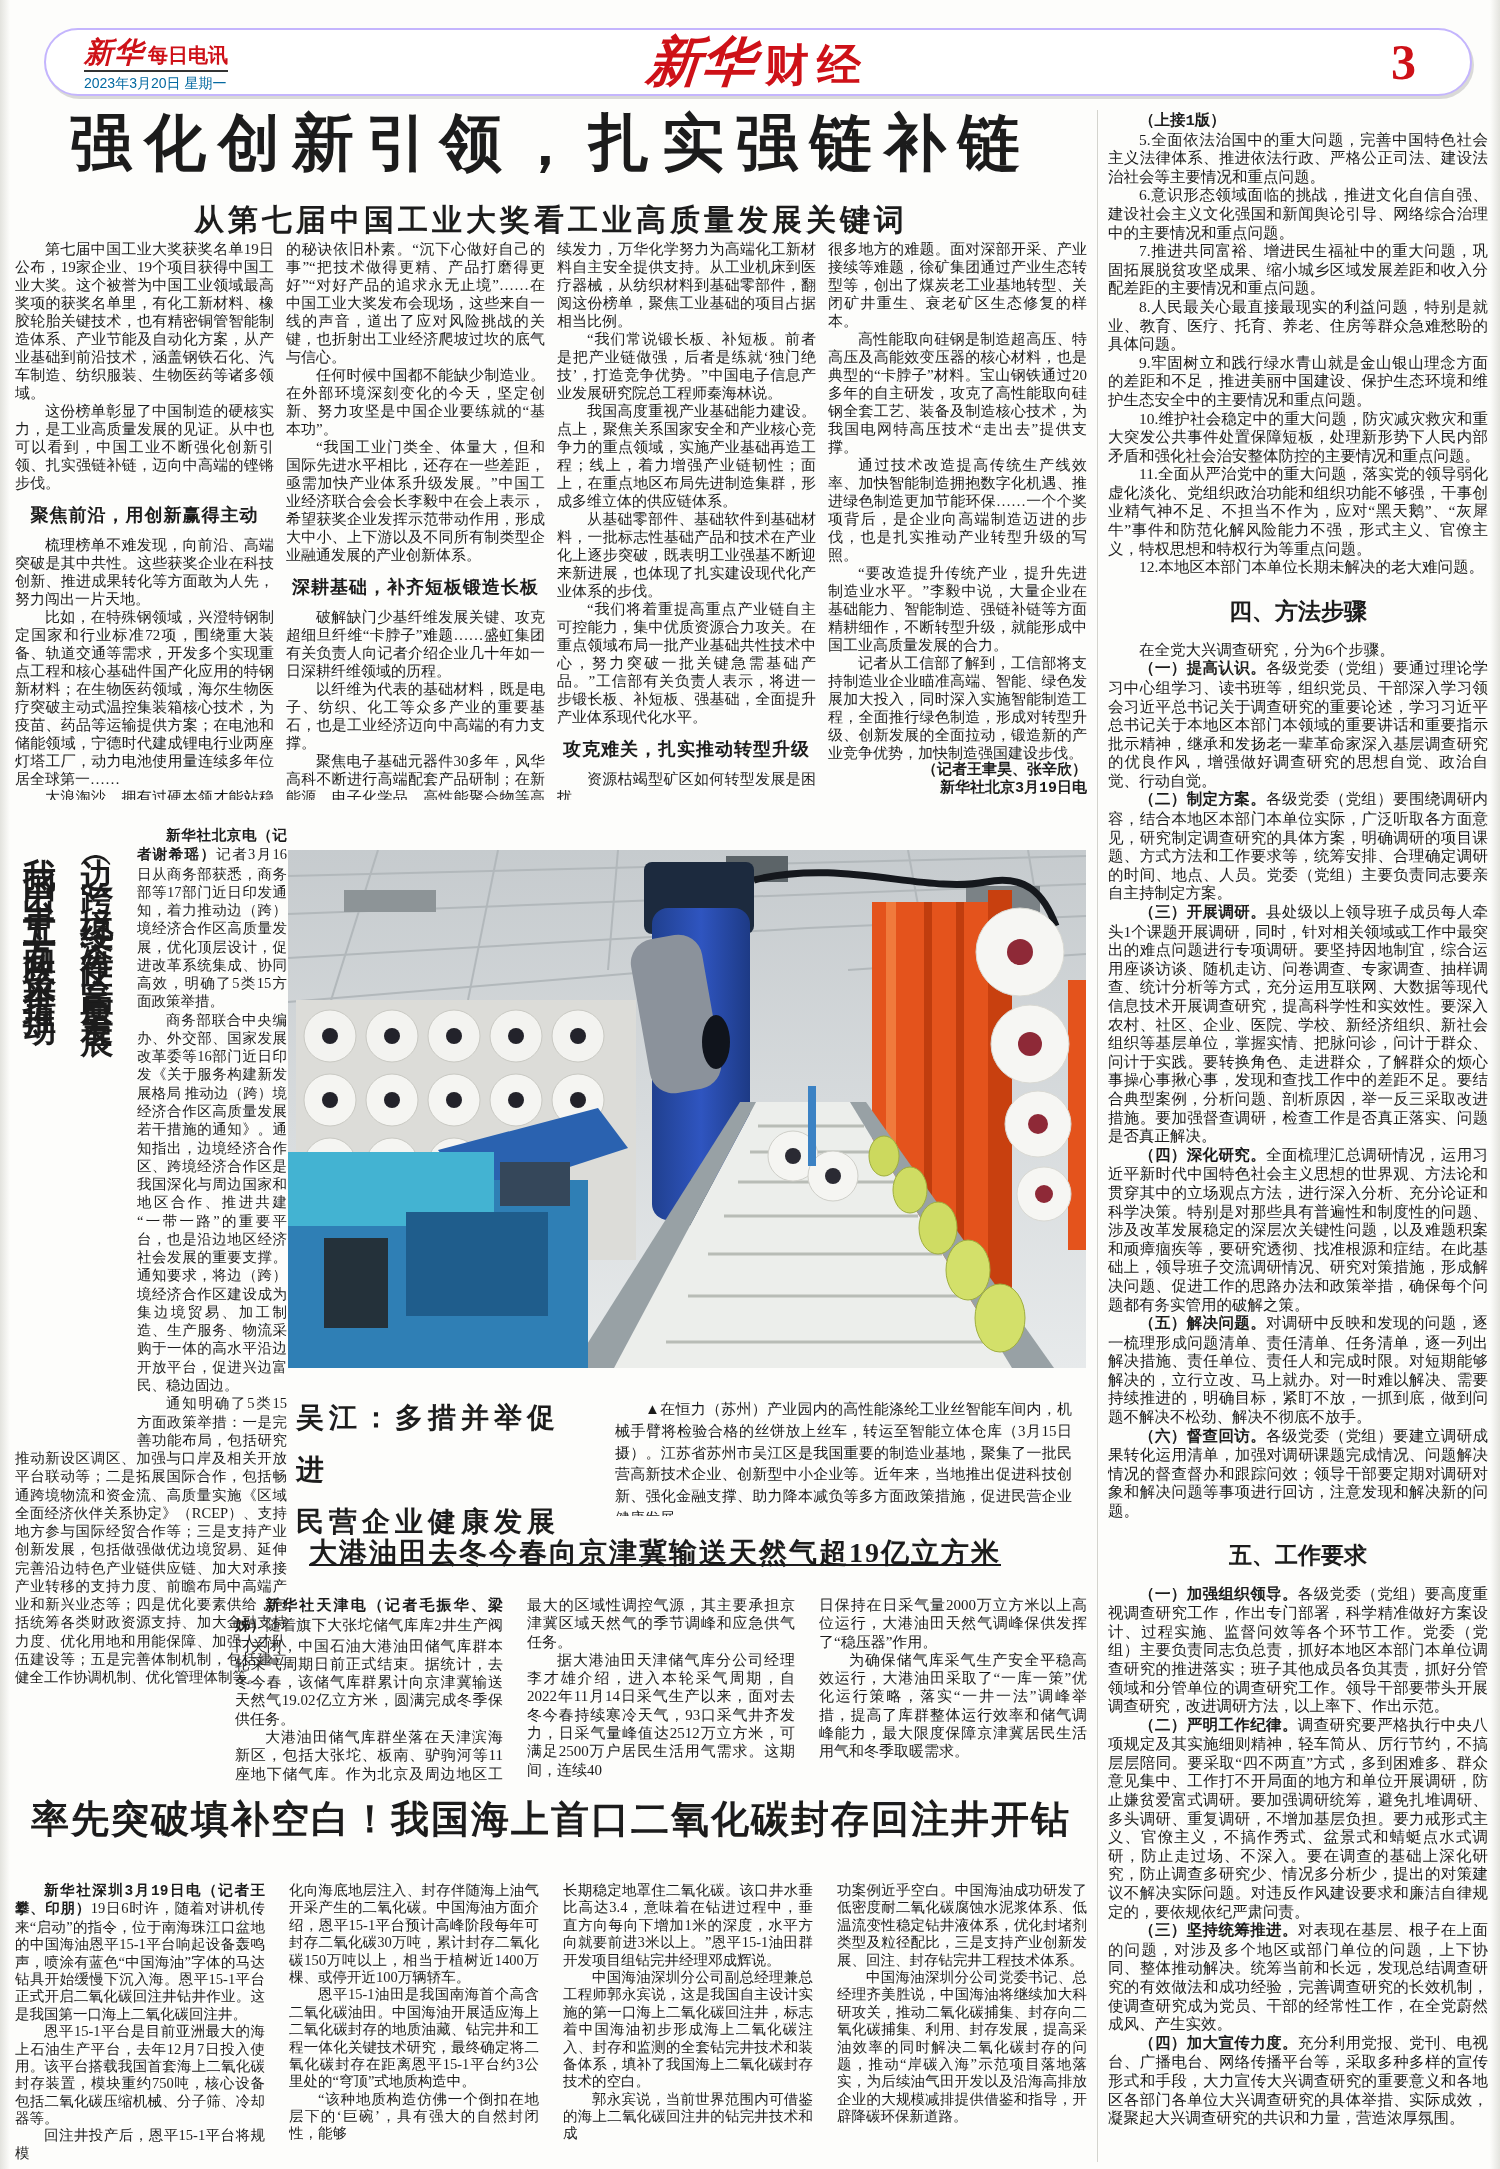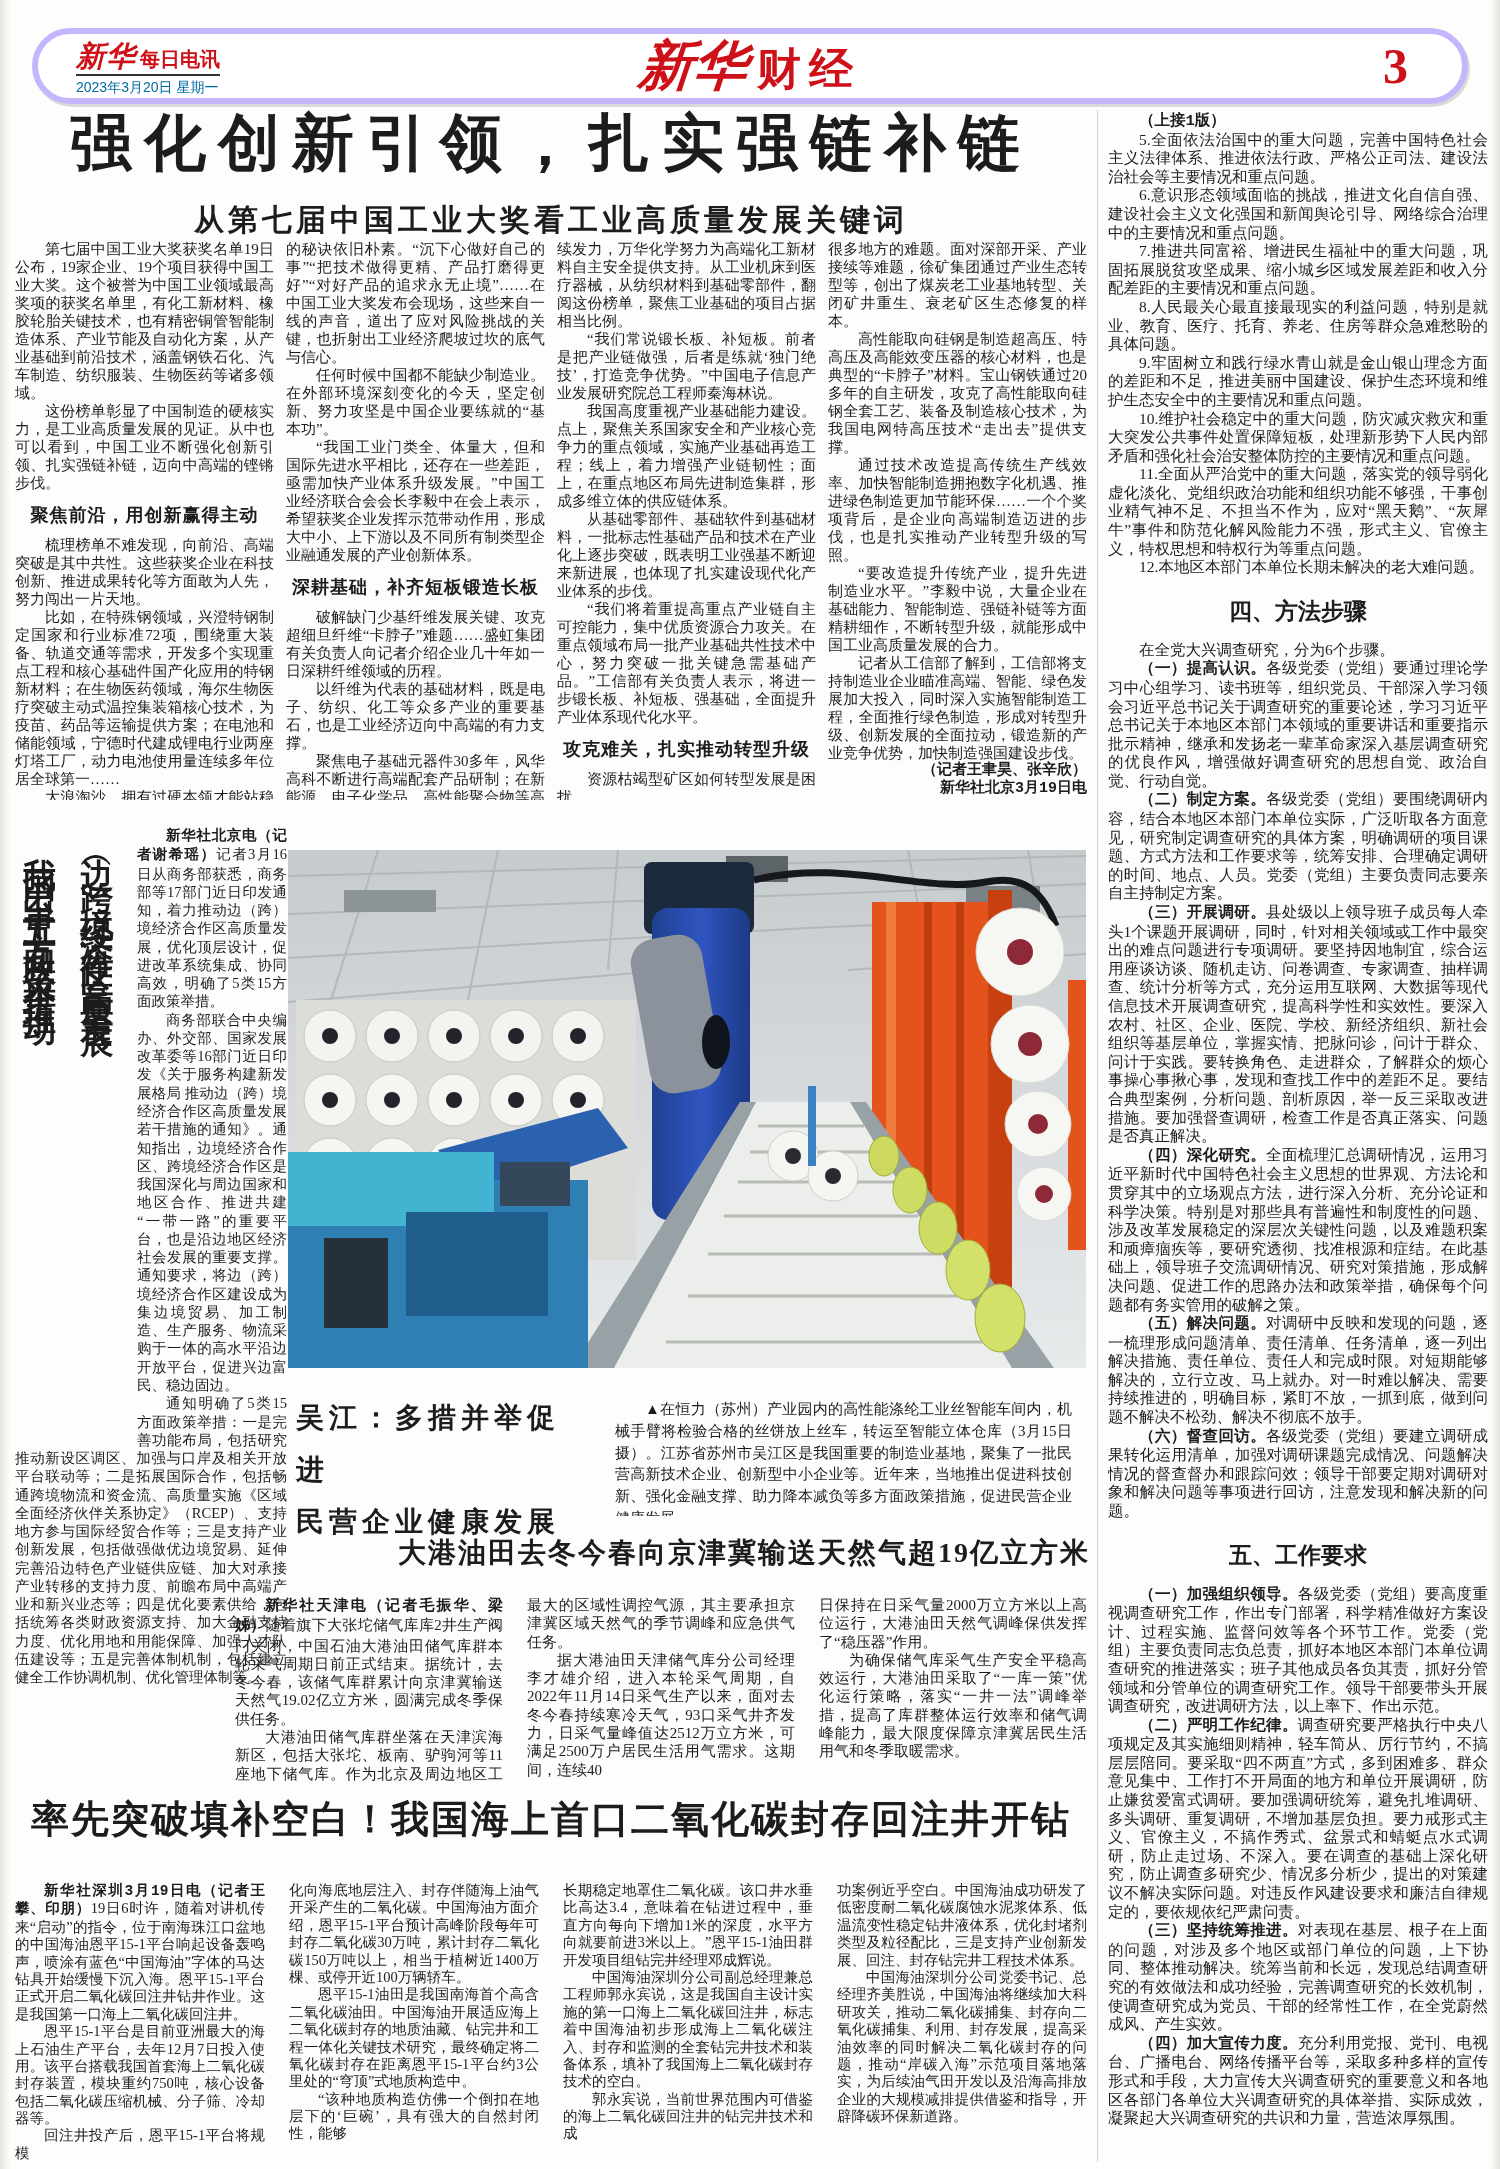--- a/index.html
+++ b/index.html
@@ -2,22 +2,22 @@
 <html lang="zh"><head>
 <meta charset="utf-8">
 <style>
   html,body{margin:0;padding:0;background:#f1f1ee;}
   .page{position:relative;width:1500px;height:2169px;margin:0 auto;background:#fdfdfb;
         overflow:hidden;font-family:"Liberation Serif",serif;color:#1c1c1c;}
   .page::before,.page::after{content:"";position:absolute;top:0;bottom:0;width:10px;background:linear-gradient(90deg,#e3e3de,#fdfdfb);}
   .page::before{left:0;} .page::after{right:0;transform:scaleX(-1);}
 
   
-  .masthead{position:absolute;left:32px;top:28px;width:1424px;height:64px;background:#fff;
-            border:6px solid #c4b5fd;border-radius:40px;box-shadow:2px 3px 0 rgba(0,0,0,.14);}
+  .masthead{position:absolute;left:44px;top:28px;width:1424px;height:64px;background:#fff;
+            border:2px solid #c4b5fd;border-radius:40px;box-shadow:2px 3px 0 rgba(0,0,0,.14);}
   .mast-left{position:absolute;left:38px;top:8px;line-height:1;}
   .brand{display:inline-block;border-bottom:2px solid #333;padding-bottom:3px;white-space:nowrap;}
   .brand-script{color:#ce1118;font-size:29px;font-weight:900;font-style:italic;letter-spacing:1px;}
   .brand-rest{color:#ce1118;font-size:20px;font-weight:900;margin-left:4px;}
   .mast-date{font-size:14px;margin-top:4px;color:#0369a1;font-family:"Liberation Sans",sans-serif;}
   .mast-center{position:absolute;left:0;right:0;top:1px;text-align:center;white-space:nowrap;}
   .sec-script{display:inline-block;color:#ce1118;font-size:54px;font-weight:900;font-style:italic;
               transform:skewX(-5deg);line-height:62px;}
   .sec-rest{display:inline-block;color:#ce1118;font-size:44px;font-weight:900;line-height:62px;
             margin-left:10px;letter-spacing:8px;}
@@ -53,22 +53,22 @@
 
   
   .cap-title{position:absolute;left:296px;top:1392px;width:290px;font-size:28px;font-weight:800;
              letter-spacing:5px;line-height:1.85;}
   .cap-title span{display:block;}
   .cap-text{position:absolute;left:600px;top:1384px;width:487px;height:132px;overflow:hidden;text-align:justify;}
   .cap-text p{font-size:15px;line-height:1.45;margin:15px;text-indent:2em;}
   .cap-credit{text-align:right;font-family:"Liberation Sans",sans-serif;font-weight:700;font-size:15px;margin-top:2px;}
 
   
-  .gas-headline{position:absolute;left:238px;top:1534px;width:852px;margin:0;text-align:right;
-                font-size:28px;font-weight:900;letter-spacing:2px;}
+  .gas-headline{position:absolute;left:229px;top:1534px;width:852px;margin:0;text-align:center;
+                font-size:28px;font-weight:900;letter-spacing:2px;text-decoration:underline;}
   .gas-cols{position:absolute;left:235px;top:1596px;width:852px;height:186px;display:flex;gap:24px;}
   .gas-cols p{font-size:15px;line-height:1.22;}
 
   
   .ccus-headline{position:absolute;left:15px;top:1794px;width:1072px;margin:0;text-align:center;
                  font-size:38px;font-weight:900;letter-spacing:2px;}
   .ccus-cols{position:absolute;left:15px;top:1882px;width:1072px;height:282px;display:flex;gap:24px;}
   .ccus-cols p{font-size:14.5px;line-height:1.2;}
 
   

